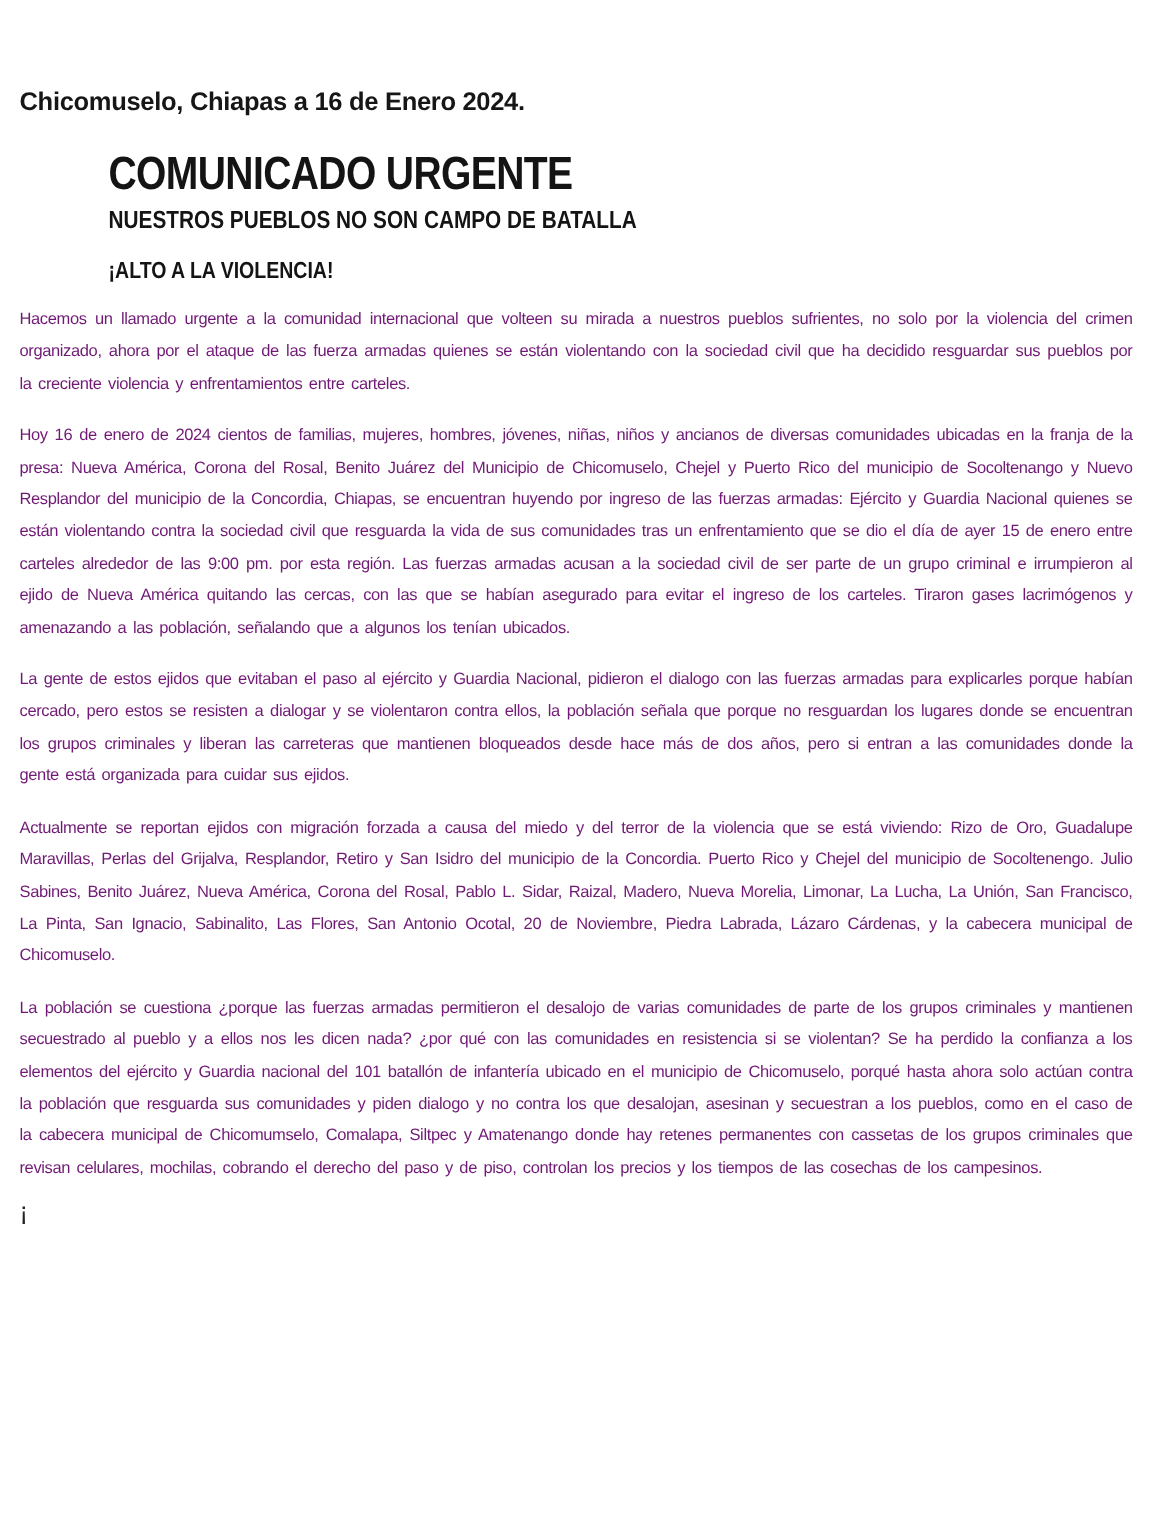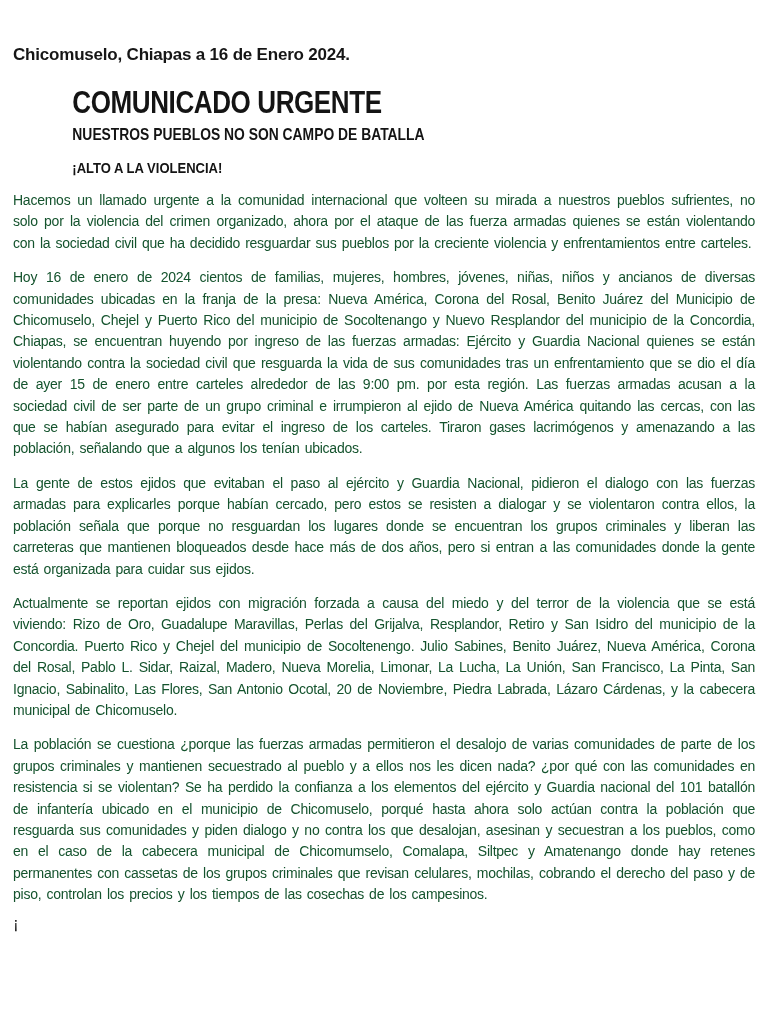--- a/index.html
+++ b/index.html
@@ -8,21 +8,21 @@
     padding: 0;
     background: #ffffff;
   }
   .page {
     position: relative;
     width: 768px;
     height: 1024px;
     margin: 0 auto;
     background: #ffffff;
     box-sizing: border-box;
-    padding: 45px 13px 0 13px;
+    padding: 58px 13px 0 13px;
     font-family: "Liberation Sans", sans-serif;
     color: #1d1d1d;
     overflow: hidden;
   }
   .dateline {
     font-size: 17px;
     font-weight: 700;
     letter-spacing: -0.2px;
     color: #161616;
   }
@@ -55,26 +55,26 @@
     margin-top: 15px;
     font-size: 15.5px;
     font-weight: 700;
     color: #141414;
     transform: scaleX(0.84);
     transform-origin: 50% 50%;
     white-space: nowrap;
   }
   .body-text p {
     margin: 13px 0 0 0;
-    font-size: 14px;
+    font-size: 11px;
     line-height: 21.4px;
     letter-spacing: -0.25px;
     word-spacing: 1.5px;
     text-align: justify;
-    color: #14532d;
+    color: #701a75;
   }
   .stray-mark {
     margin-top: 8px;
     font-size: 17px;
     color: #222222;
   }
 </style>
 </head>
 <body>
 

